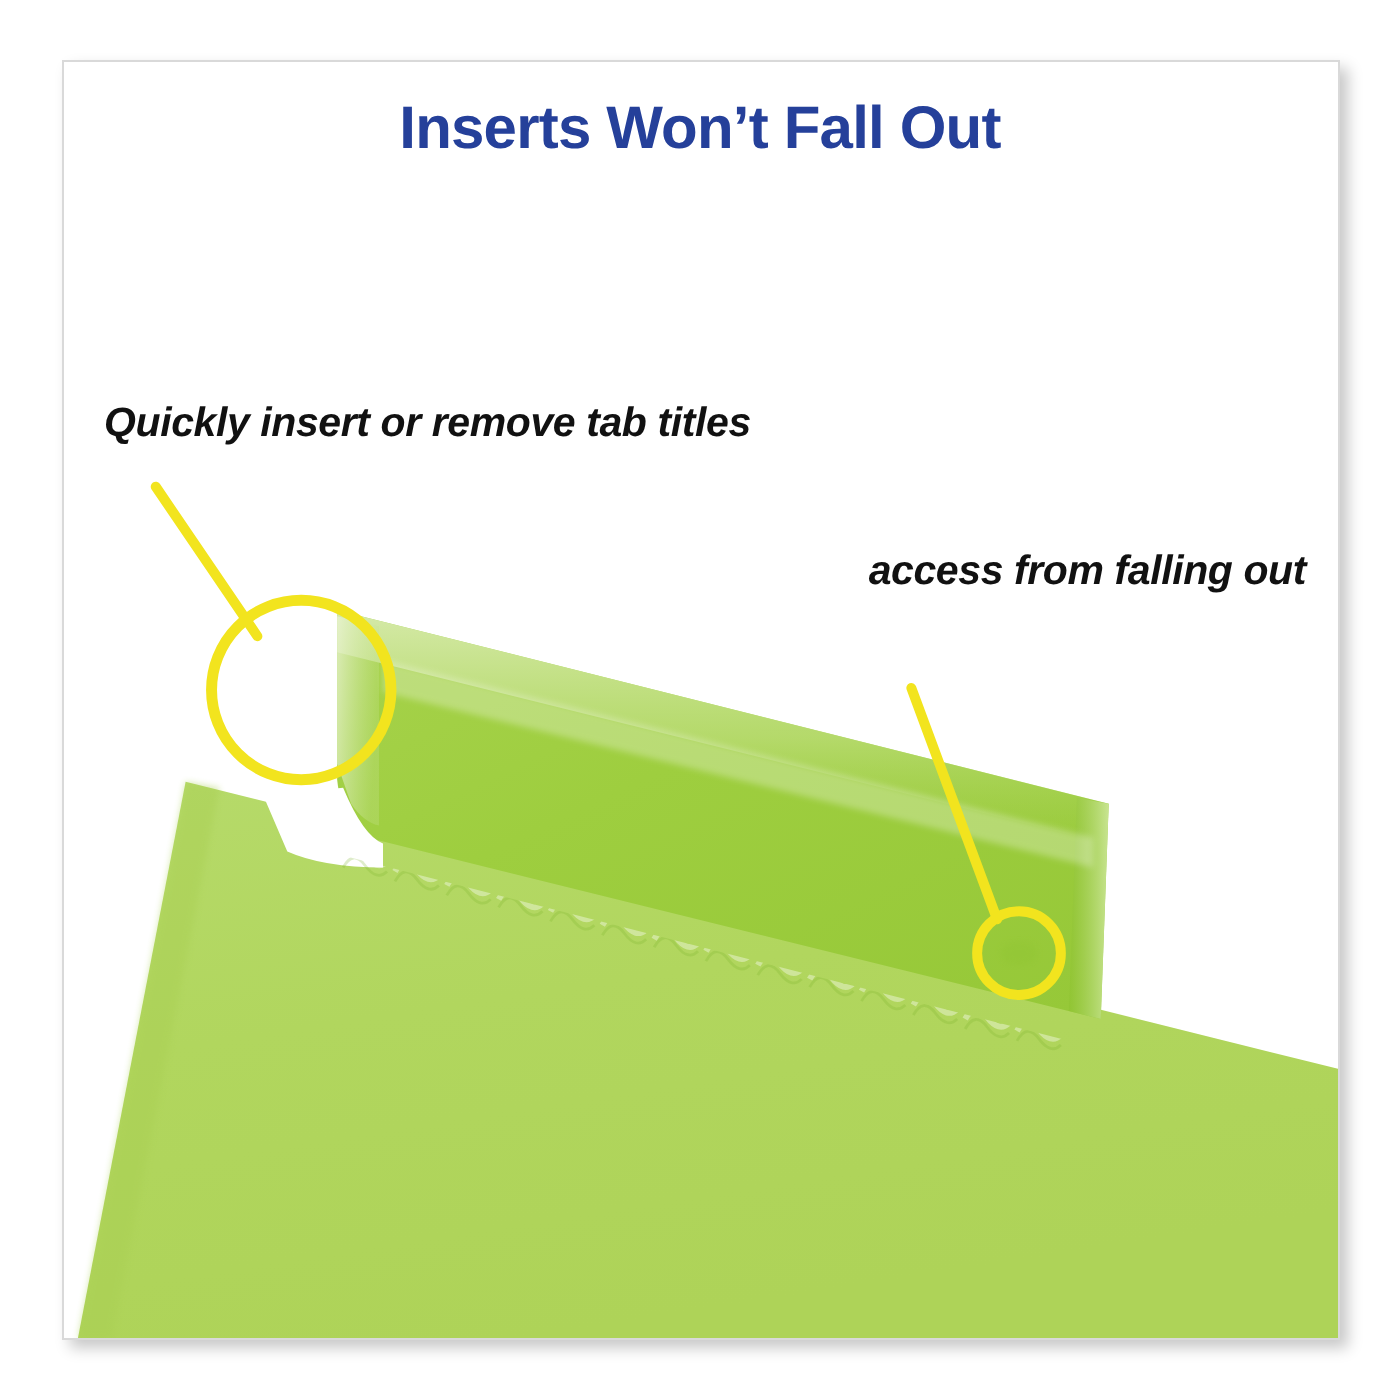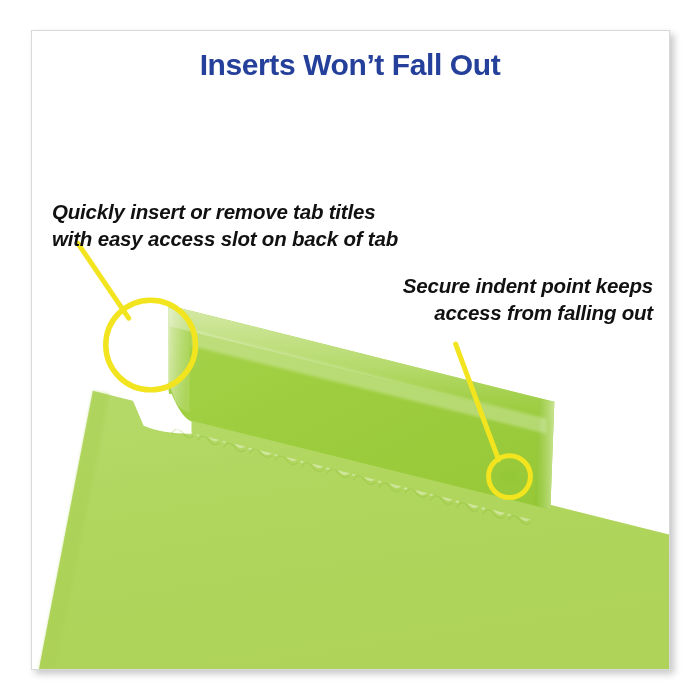--- a/index.html
+++ b/index.html
@@ -190,21 +190,19 @@
         <circle cx="479" cy="447" r="21" stroke-width="5"></circle>
       </g>
 
     </svg>
   </div>
 
   <div class="headline">Inserts Won’t Fall Out</div>
 
   <div class="callout-text" id="callout-left-text">
     <span class="ct-line">Quickly insert or remove tab titles</span>
-    <span class="ct-line">with easy access slot on back of tab</span>
   </div>
 
   <div class="callout-text" id="callout-right-text">
-    <span class="ct-line">Secure indent point keeps</span>
     <span class="ct-line">access from falling out</span>
   </div>
 
 </div>
 
 </body></html>

